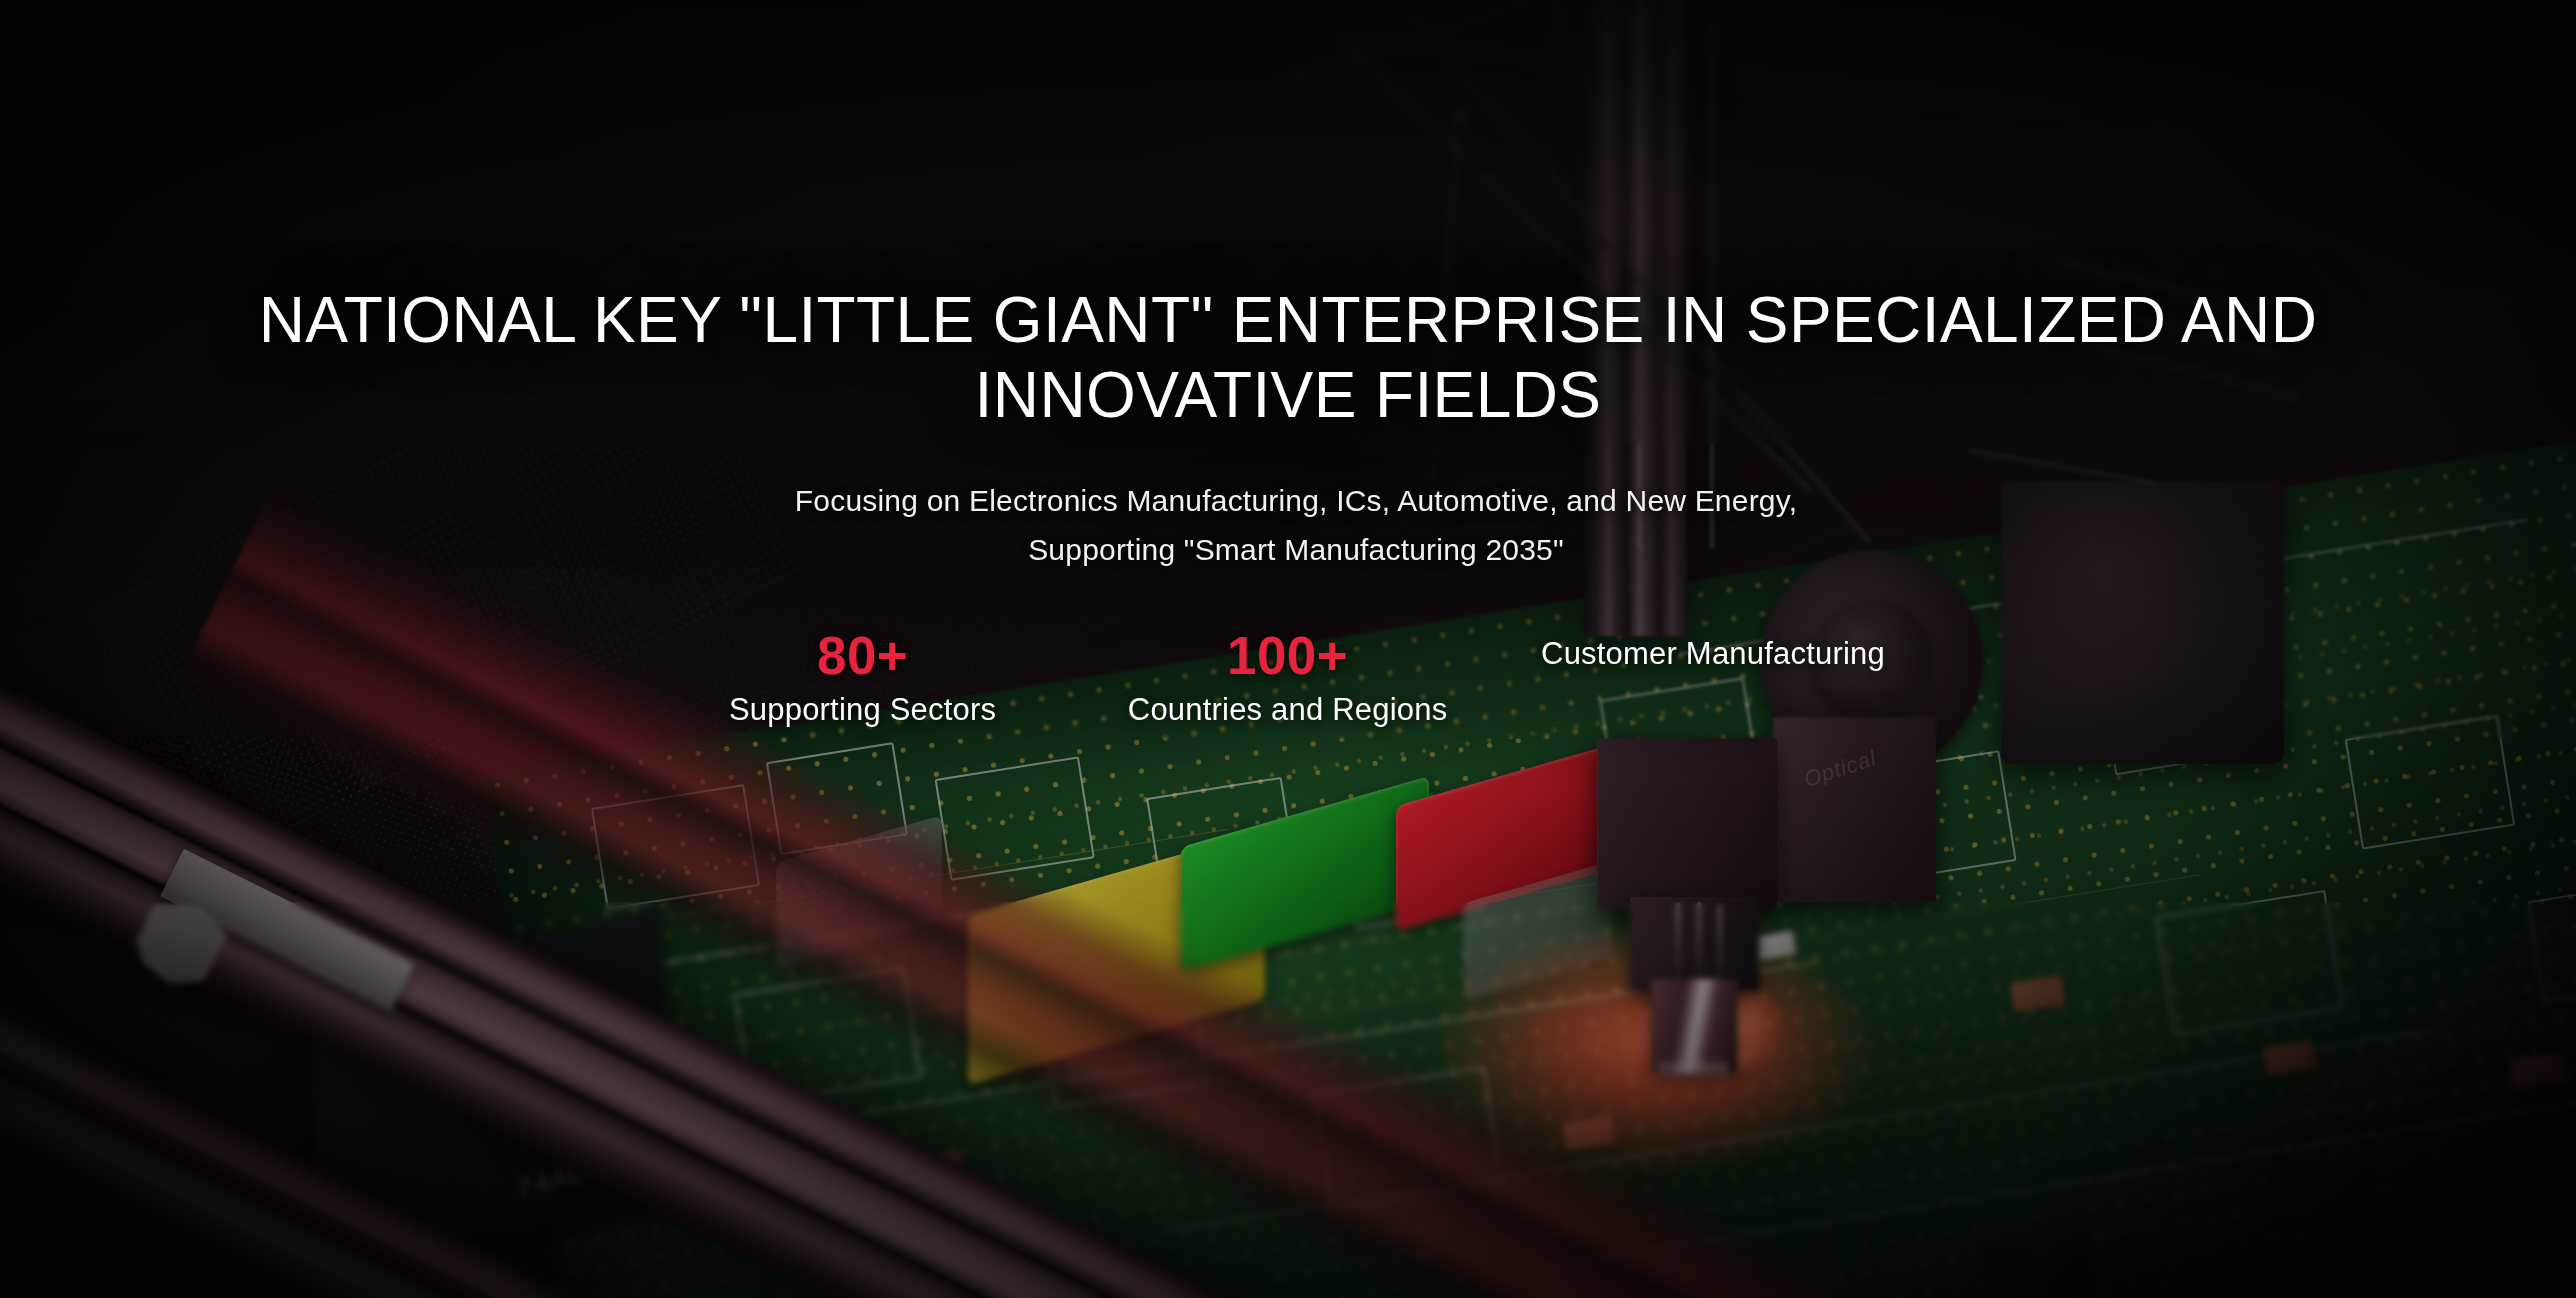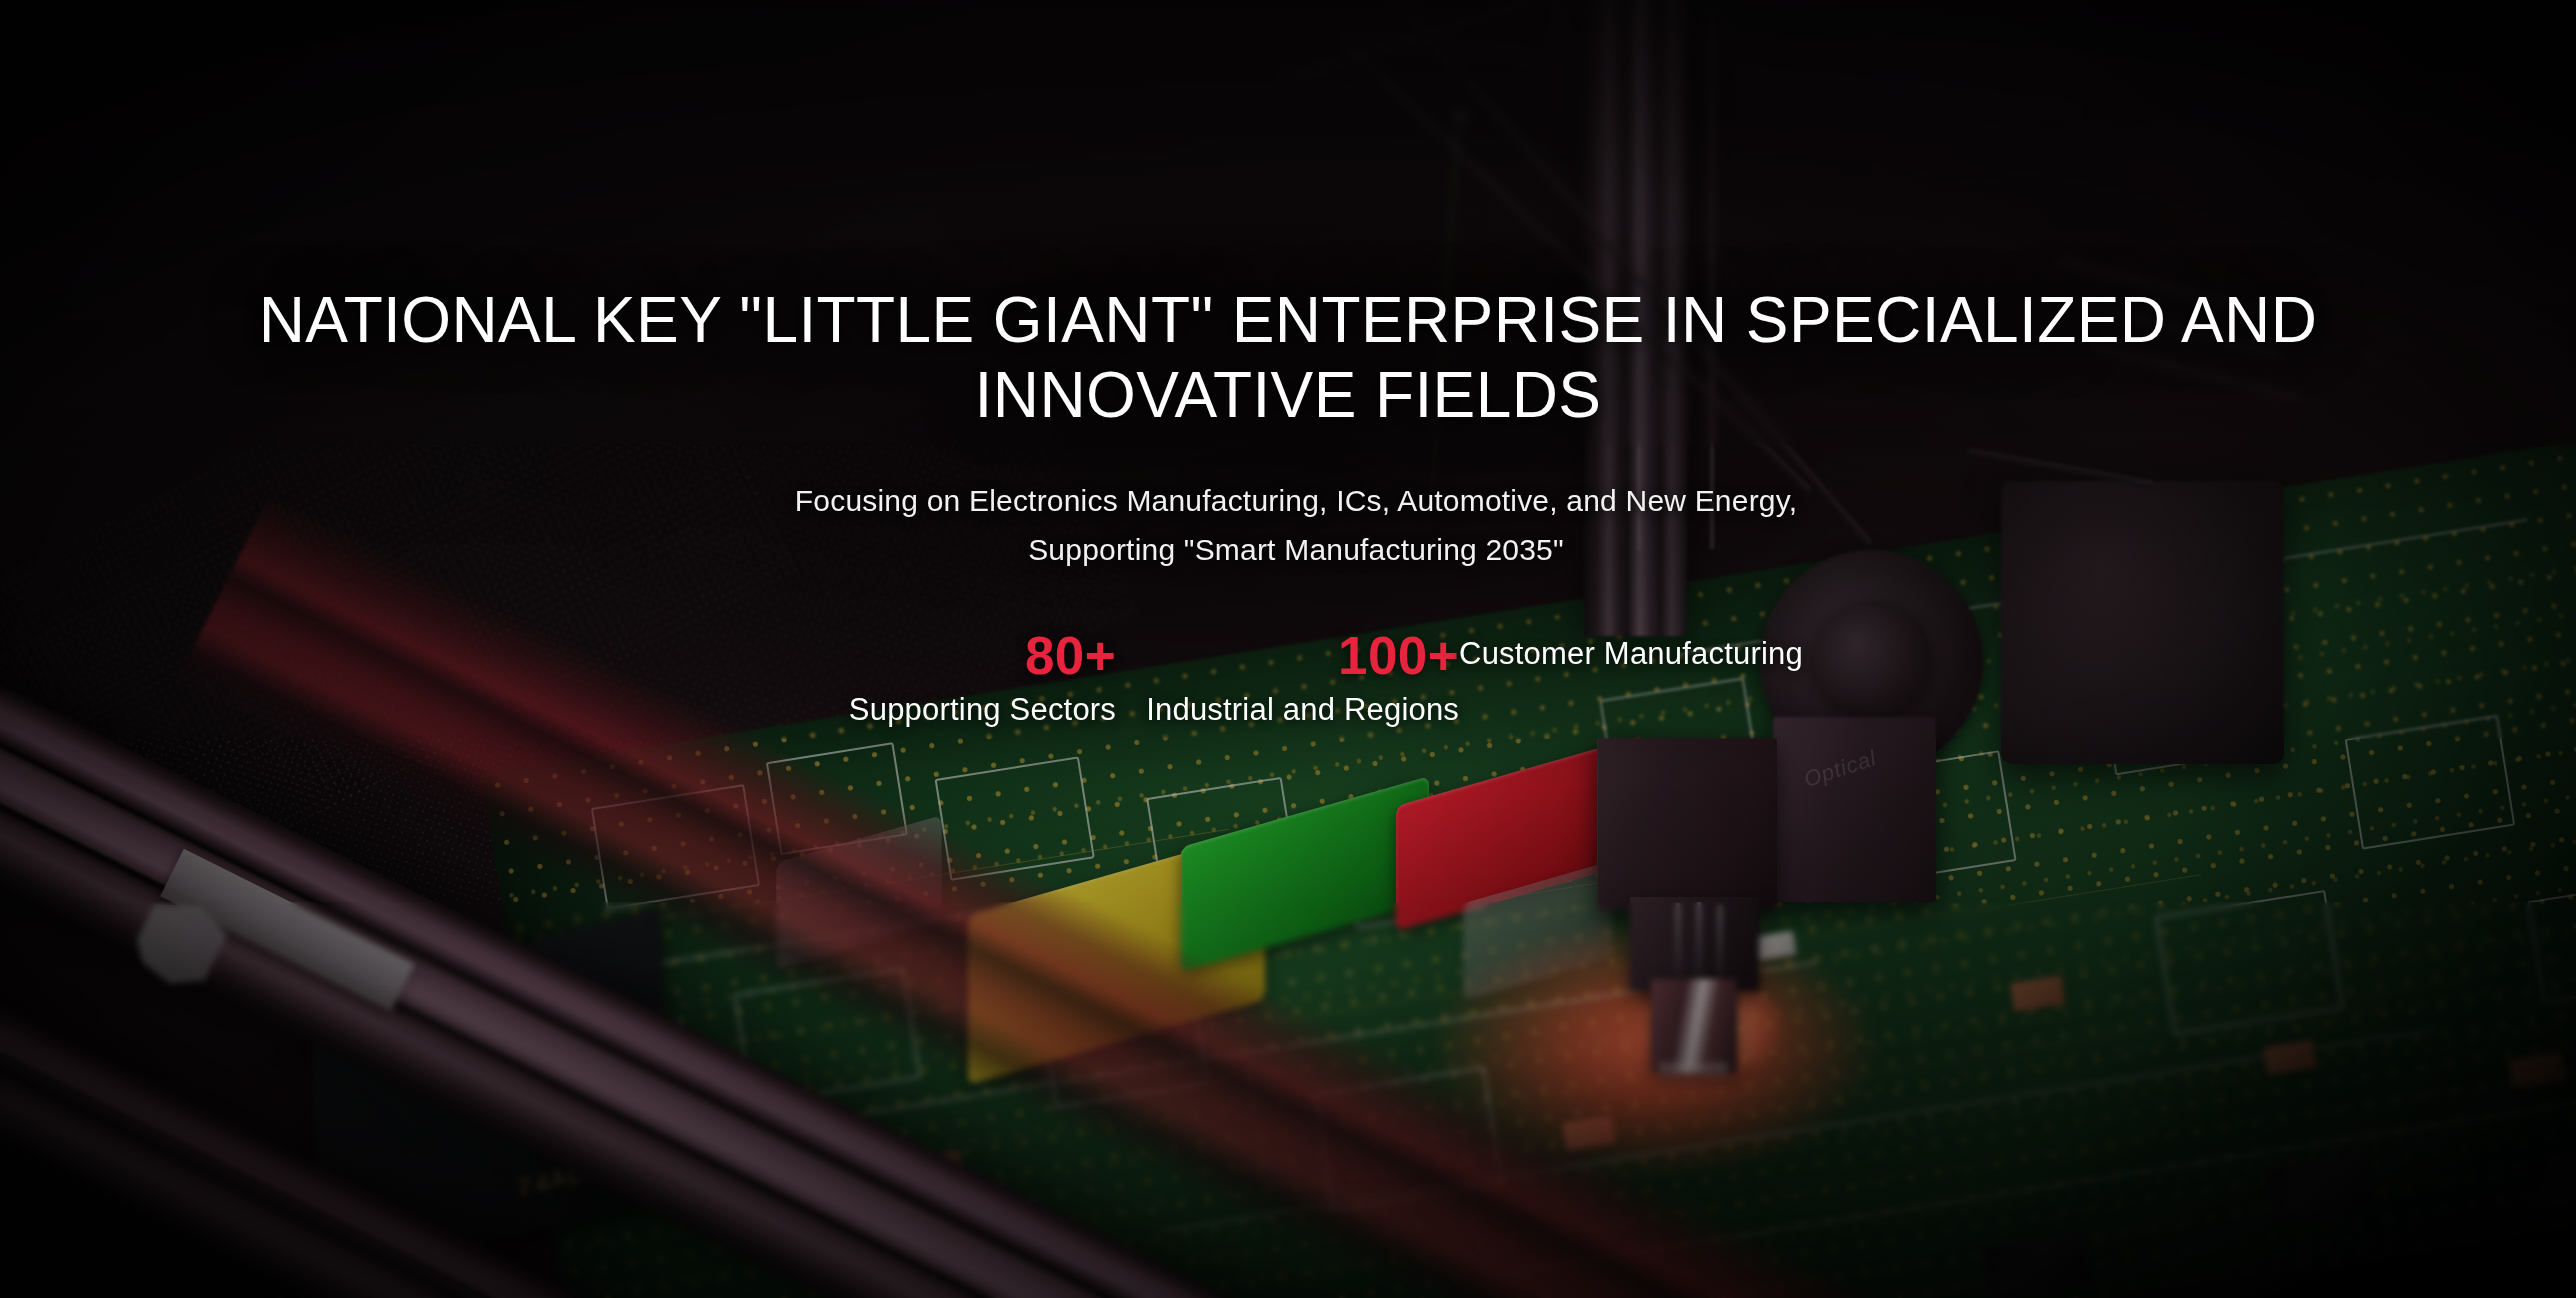--- a/index.html
+++ b/index.html
@@ -345,21 +345,21 @@
     font-weight:400;
     line-height:1.65;
     letter-spacing:0.2px;
     text-shadow:0 1.7px 12px rgba(0,0,0,.8);
     margin-left:16px;
   }
   .stats {
     margin-top:53px;
     display:flex;
     align-items:flex-start;
-    text-align:right;
+    gap:82px;
   }
   .stat { min-width:343px; }
   .stat-value {
     color:#e8233d;
     font-size:53px;
     font-weight:700;
     line-height:1.05;
     letter-spacing:0.4px;
     text-shadow:0 1.7px 12px rgba(0,0,0,.7);
   }
@@ -502,21 +502,21 @@
       <div>Supporting "Smart Manufacturing 2035"</div>
     </div>
 
     <div class="stats">
       <div class="stat">
         <div class="stat-value">80+</div>
         <div class="stat-label">Supporting Sectors</div>
       </div>
       <div class="stat">
         <div class="stat-value">100+</div>
-        <div class="stat-label">Industrial and Regions</div>
+        <div class="stat-label">Countries and Regions</div>
       </div>
       <div class="stat">
         <div class="stat-label">Customer Manufacturing</div>
       </div>
     </div>
 
   </div>
 </div>
 
 

